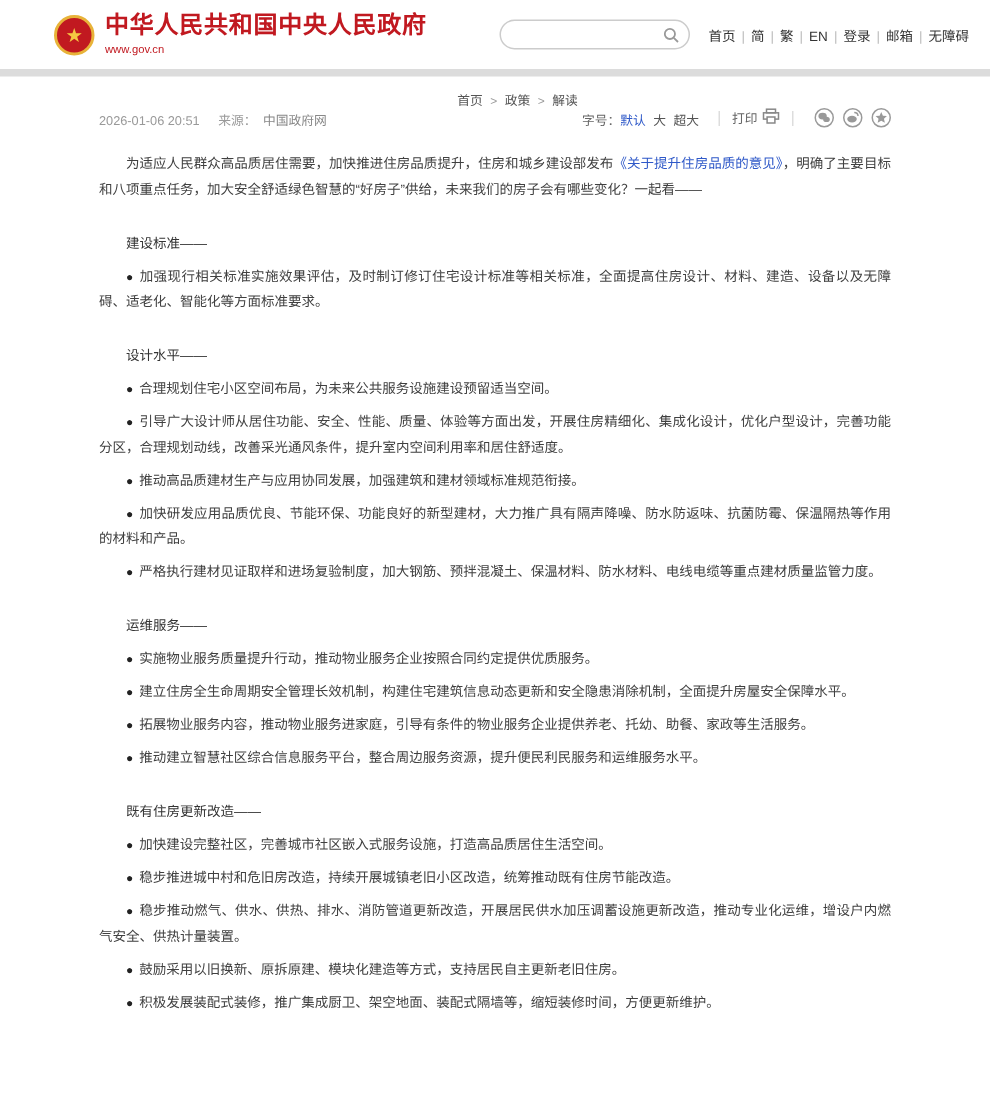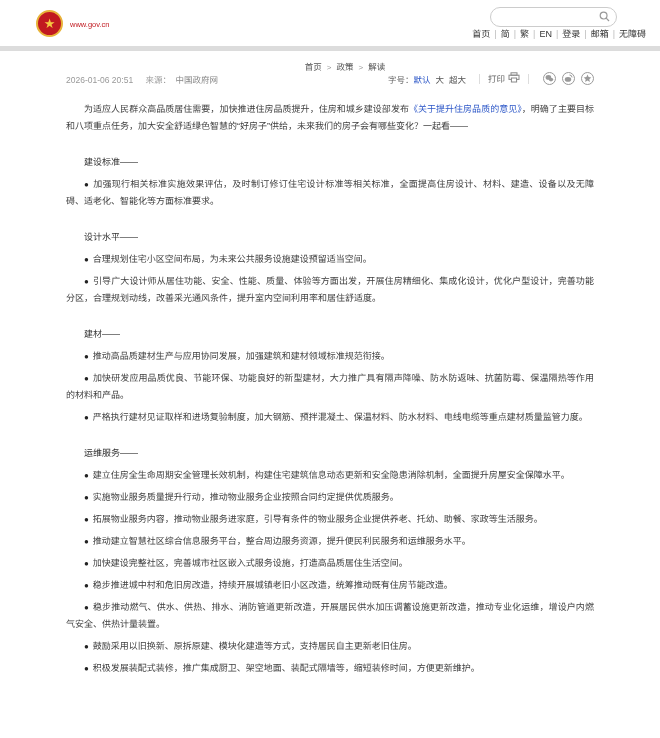--- a/index.html
+++ b/index.html
@@ -21,21 +21,21 @@
   .logo-area{display:flex;align-items:center;}
   .emblem{
     width:27px;height:27px;border-radius:50%;
     background:var(--brand-red);border:2px solid #e8b339;
     display:inline-flex;align-items:center;justify-content:center;
     color:#f5c842;font-size:13px;line-height:1;flex:0 0 auto;
   }
   .site-ident{margin-left:7px;}
   .site-title{font-size:16px;font-weight:bold;color:var(--brand-red);letter-spacing:.5px;line-height:1.1;}
   .site-url{font-size:7.5px;color:var(--brand-red);margin-top:2px;}
-  .header-right{display:flex;align-items:center;flex-direction:column;}
+  .header-right{display:flex;align-items:center;}
   .search-box{
     width:127px;height:20px;border:1px solid #ccc;border-radius:10px;
     display:flex;align-items:center;padding:0 6px 0 10px;background:#fff;
   }
   .search-box input{
     border:none;outline:none;flex:1;min-width:0;font-size:9px;background:transparent;
     font-family:inherit;color:#333;
   }
   .search-icon{display:inline-flex;align-items:center;}
   .top-nav{margin-left:12px;font-size:9px;color:#333;white-space:nowrap;}
@@ -79,20 +79,21 @@
 </style>
 </head>
 <body>
 
 <div class="page">
 
   <header class="site-header">
     <div class="logo-area">
       <span class="emblem">★</span>
       <div class="site-ident">
+        <div class="site-title">中华人民共和国中央人民政府</div>
         <div class="site-url">www.gov.cn</div>
       </div>
     </div>
     <div class="header-right">
       <div class="search-box">
         <input type="text" value="" style="">
         <span class="search-icon">
           <svg width="11" height="11" viewBox="0 0 11 11">
               <circle cx="4.6" cy="4.6" r="3.4" fill="none" stroke="#999" stroke-width="1.2"></circle>
               <line x1="7.2" y1="7.2" x2="10" y2="10" stroke="#999" stroke-width="1.2"></line>
@@ -151,29 +152,29 @@
     </div>
 
     <div class="article-body">
       <p class="intro"><span>为适应人民群众高品质居住需要，加快推进住房品质提升，住房和城乡建设部发布</span><a class="doc-link">《关于提升住房品质的意见》</a><span>，明确了主要目标和八项重点任务，加大安全舒适绿色智慧的“好房子”供给，未来我们的房子会有哪些变化？一起看——</span></p>
       <div id="sections">
           <p class="section-heading">建设标准——</p>
           <p class="bullet"><span class="dot">●</span><span>加强现行相关标准实施效果评估，及时制订修订住宅设计标准等相关标准，全面提高住房设计、材料、建造、设备以及无障碍、适老化、智能化等方面标准要求。</span></p>
           <p class="section-heading">设计水平——</p>
           <p class="bullet"><span class="dot">●</span><span>合理规划住宅小区空间布局，为未来公共服务设施建设预留适当空间。</span></p>
           <p class="bullet"><span class="dot">●</span><span>引导广大设计师从居住功能、安全、性能、质量、体验等方面出发，开展住房精细化、集成化设计，优化户型设计，完善功能分区，合理规划动线，改善采光通风条件，提升室内空间利用率和居住舒适度。</span></p>
-          <p class="section-heading">建材——</p>
           <p class="bullet"><span class="dot">●</span><span>推动高品质建材生产与应用协同发展，加强建筑和建材领域标准规范衔接。</span></p>
           <p class="bullet"><span class="dot">●</span><span>加快研发应用品质优良、节能环保、功能良好的新型建材，大力推广具有隔声降噪、防水防返味、抗菌防霉、保温隔热等作用的材料和产品。</span></p>
           <p class="bullet"><span class="dot">●</span><span>严格执行建材见证取样和进场复验制度，加大钢筋、预拌混凝土、保温材料、防水材料、电线电缆等重点建材质量监管力度。</span></p>
           <p class="section-heading">运维服务——</p>
+          <p class="bullet"><span class="dot">●</span><span>实施物业服务质量提升行动，推动物业服务企业按照合同约定提供优质服务。</span></p>
           <p class="bullet"><span class="dot">●</span><span>建立住房全生命周期安全管理长效机制，构建住宅建筑信息动态更新和安全隐患消除机制，全面提升房屋安全保障水平。</span></p>
-          <p class="bullet"><span class="dot">●</span><span>实施物业服务质量提升行动，推动物业服务企业按照合同约定提供优质服务。</span></p>
           <p class="bullet"><span class="dot">●</span><span>拓展物业服务内容，推动物业服务进家庭，引导有条件的物业服务企业提供养老、托幼、助餐、家政等生活服务。</span></p>
           <p class="bullet"><span class="dot">●</span><span>推动建立智慧社区综合信息服务平台，整合周边服务资源，提升便民利民服务和运维服务水平。</span></p>
+          <p class="section-heading">既有住房更新改造——</p>
           <p class="bullet"><span class="dot">●</span><span>加快建设完整社区，完善城市社区嵌入式服务设施，打造高品质居住生活空间。</span></p>
           <p class="bullet"><span class="dot">●</span><span>稳步推进城中村和危旧房改造，持续开展城镇老旧小区改造，统筹推动既有住房节能改造。</span></p>
           <p class="bullet"><span class="dot">●</span><span>稳步推动燃气、供水、供热、排水、消防管道更新改造，开展居民供水加压调蓄设施更新改造，推动专业化运维，增设户内燃气安全、供热计量装置。</span></p>
           <p class="bullet"><span class="dot">●</span><span>鼓励采用以旧换新、原拆原建、模块化建造等方式，支持居民自主更新老旧住房。</span></p>
           <p class="bullet"><span class="dot">●</span><span>积极发展装配式装修，推广集成厨卫、架空地面、装配式隔墙等，缩短装修时间，方便更新维护。</span></p>
         </div>
     </div>
   </main>
 
 </div>

